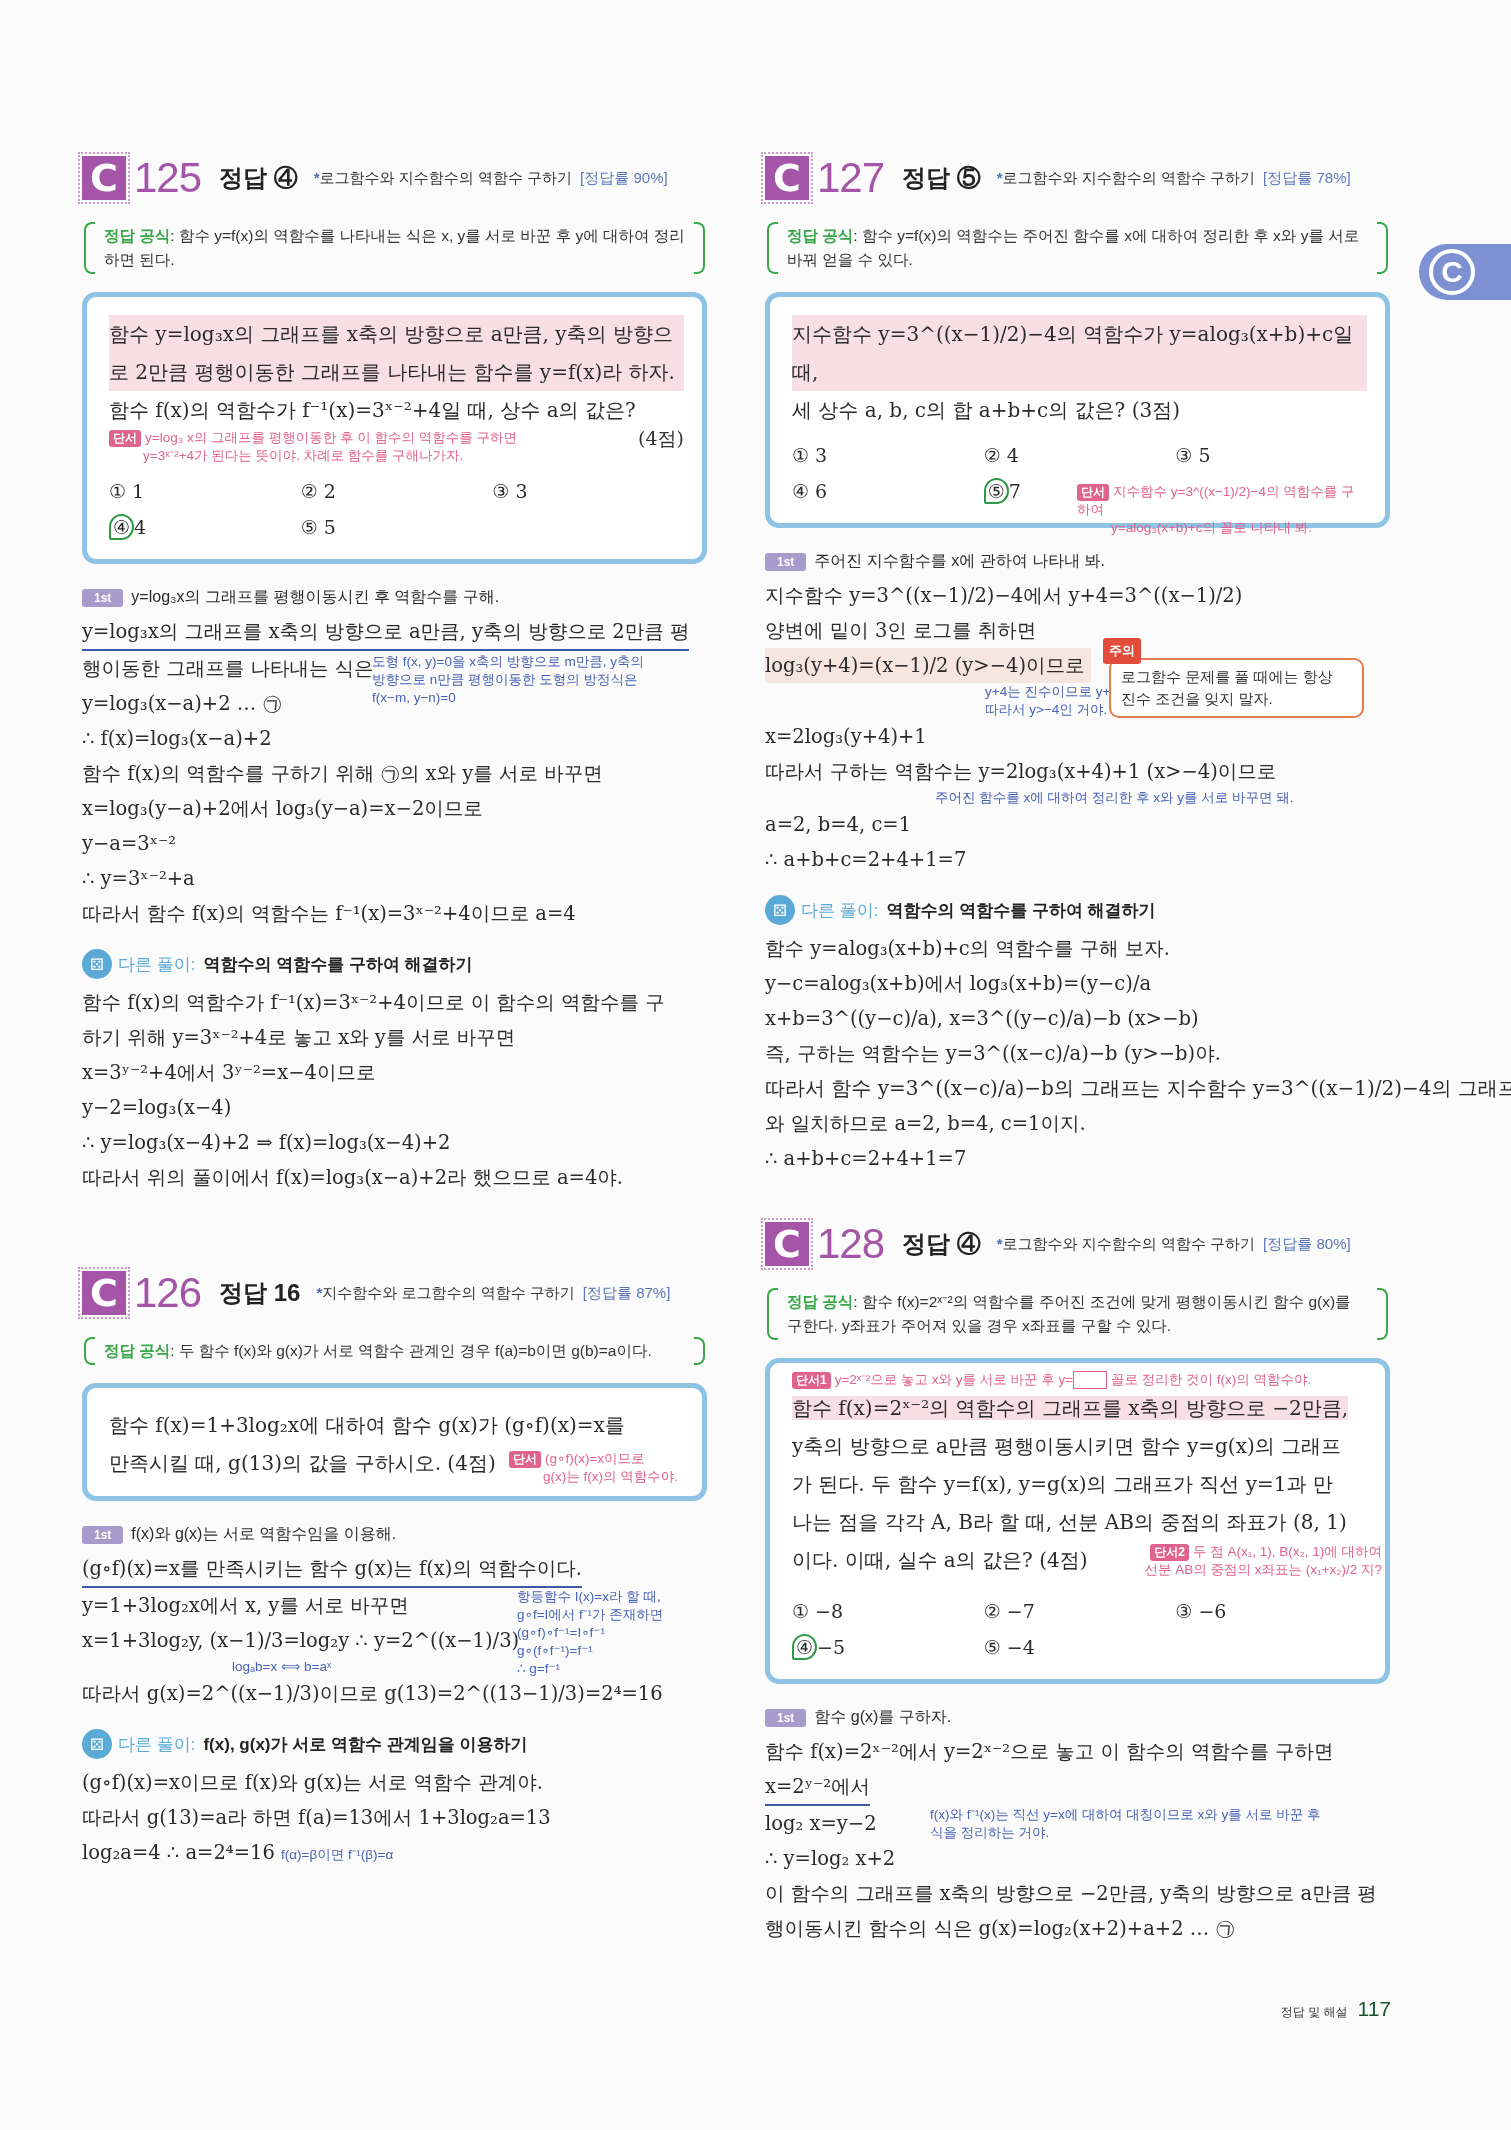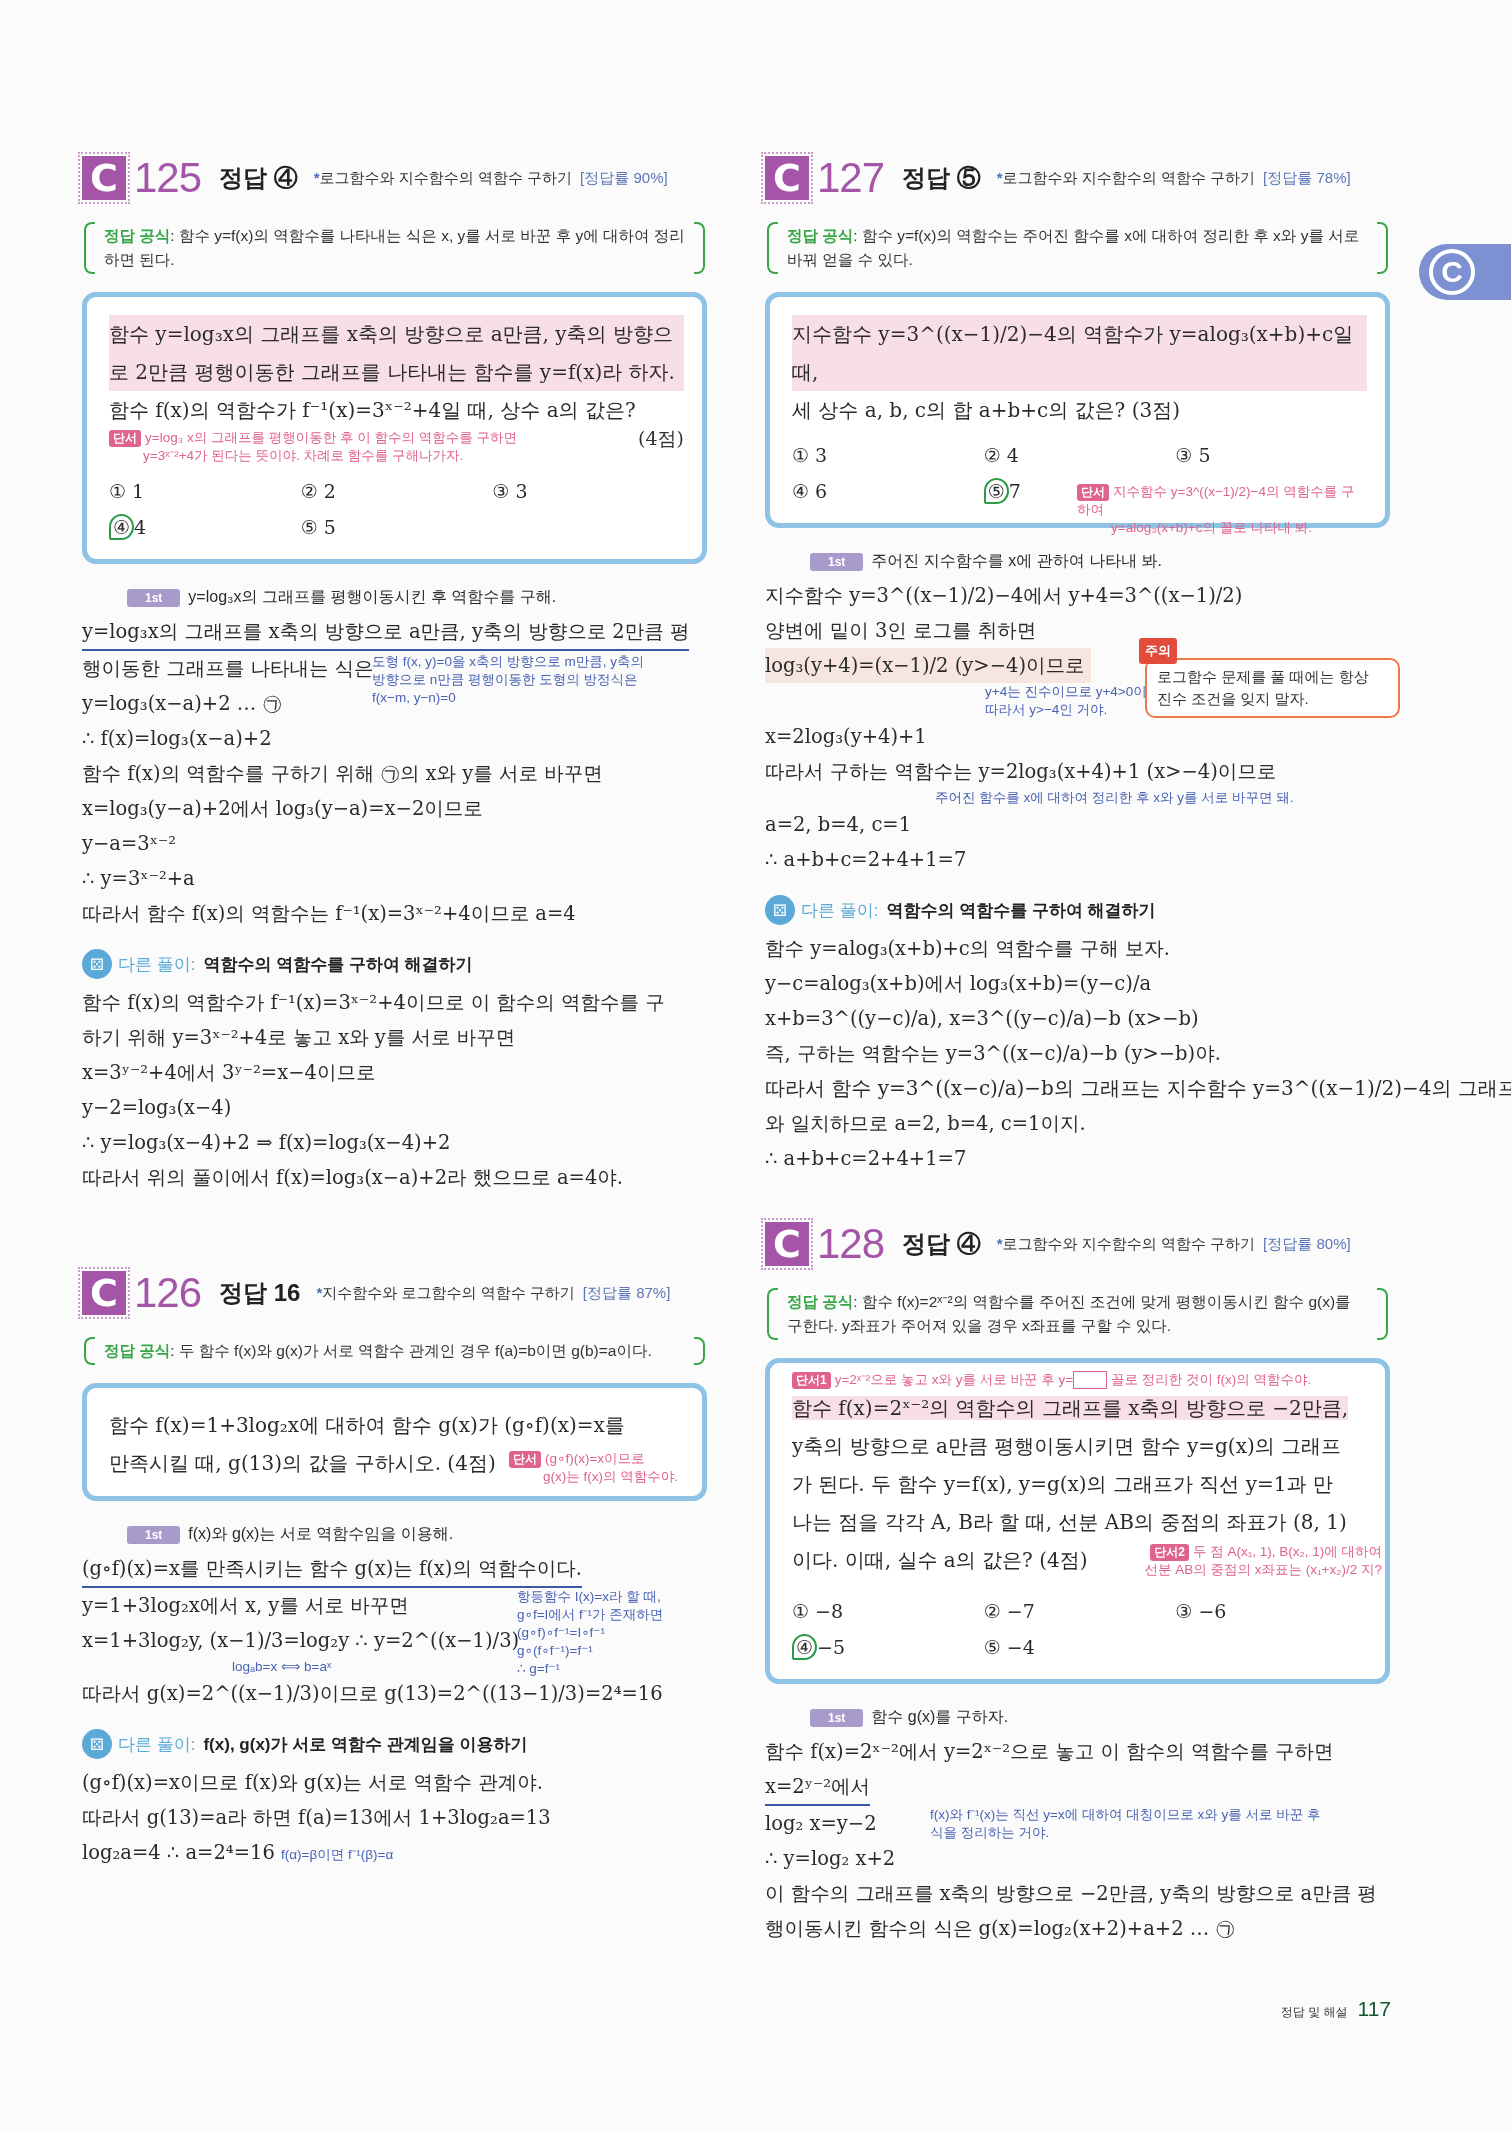--- a/index.html
+++ b/index.html
@@ -26,21 +26,21 @@
   .qbox { border: 5px solid #8ec3e6; border-radius: 14px; background: #fff; padding: 18px 18px 14px 22px; margin-bottom: 18px; font-size: 20px; line-height: 38px; }
   .hl { background: #f8dfe6; }
   .hint { font-family: "Liberation Sans", sans-serif; color: #e0628f; font-size: 13.5px; line-height: 18px; }
   .hint-tag { display: inline-block; background: #e0628f; color: #fff; font-weight: bold; font-size: 12px; padding: 0 4px; border-radius: 3px; margin-right: 4px; line-height: 17px; }
   .choices { display: grid; grid-template-columns: 1fr 1fr 1fr; font-size: 19px; line-height: 36px; margin-top: 8px; }
   .choice.sel { position: relative; }
   .choice.sel .circ { border: 2.5px solid #2e9a45; border-radius: 50% 50% 50% 10%; padding: 0 2px; }
   .pts { float: right; }
 
   .step { font-family: "Liberation Sans", sans-serif; font-size: 16px; line-height: 30px; margin-bottom: 2px; }
-  .tag1 { display: inline-block; background: #a79bcb; color: #fff; font-weight: bold; font-size: 12px; padding: 0 18px; border-radius: 3px; margin-right: 8px; line-height: 18px; margin-left: 45px; }
+  .tag1 { display: inline-block; background: #a79bcb; color: #fff; font-weight: bold; font-size: 12px; padding: 0 12px; border-radius: 3px; margin-right: 8px; line-height: 18px; }
   .line { font-size: 19.5px; line-height: 35px; white-space: nowrap; }
   .note { font-family: "Liberation Sans", sans-serif; color: #4a62b5; font-size: 13.5px; line-height: 18px; }
   .u { border-bottom: 2px solid #3a5aa8; }
 
   .alt-head { display: flex; align-items: center; font-family: "Liberation Sans", sans-serif; font-size: 17px; margin: 18px 0 6px; }
   .alt-icon { width: 30px; height: 30px; border-radius: 50%; background: #5aa9d6; color: #fff; display: flex; align-items: center; justify-content: center; font-size: 16px; margin-right: 6px; }
   .alt-lbl { color: #5aa9d6; margin-right: 8px; }
   .alt-title { font-weight: bold; color: #222; }
 
   .warn { position: absolute; border: 2px solid #e77a4e; border-radius: 10px; background: #fff; font-family: "Liberation Sans", sans-serif; font-size: 15px; line-height: 22px; padding: 6px 10px; color: #333; }
@@ -206,21 +206,21 @@
       <div class="line" style="background:#f7e6e0;display:inline-block;padding-right:6px">log₃(y+4)=(x−1)/2 (y&gt;−4)이므로</div>
       <div class="note" style="padding-left:220px">
         <div>y+4는 진수이므로 y+4&gt;0이어야 해.</div>
         <div>따라서 y&gt;−4인 거야.</div>
       </div>
       <div class="line">x=2log₃(y+4)+1</div>
       <div class="line">따라서 구하는 역함수는 y=2log₃(x+4)+1 (x&gt;−4)이므로</div>
       <div class="note" style="padding-left:170px">주어진 함수를 x에 대하여 정리한 후 x와 y를 서로 바꾸면 돼.</div>
       <div class="line">a=2, b=4, c=1</div>
       <div class="line">∴ a+b+c=2+4+1=7</div>
-      <div class="warn" style="left:380px;top:80px;width:255px;">
+      <div class="warn" style="left:344px;top:80px;width:255px;">
         <span class="warn-tag">주의</span>
         <div>로그함수 문제를 풀 때에는 항상</div>
         <div>진수 조건을 잊지 말자.</div>
       </div>
     </div>
     <div class="alt-head">
       <span class="alt-icon">⚄</span>
       <span class="alt-lbl">다른 풀이:</span>
       <span class="alt-title">역함수의 역함수를 구하여 해결하기</span>
     </div>

